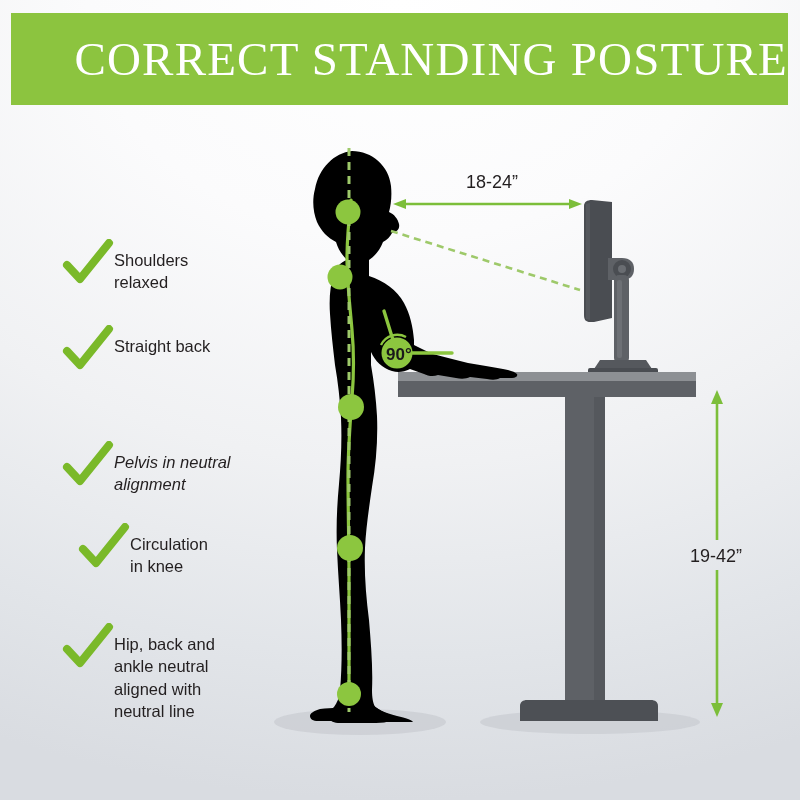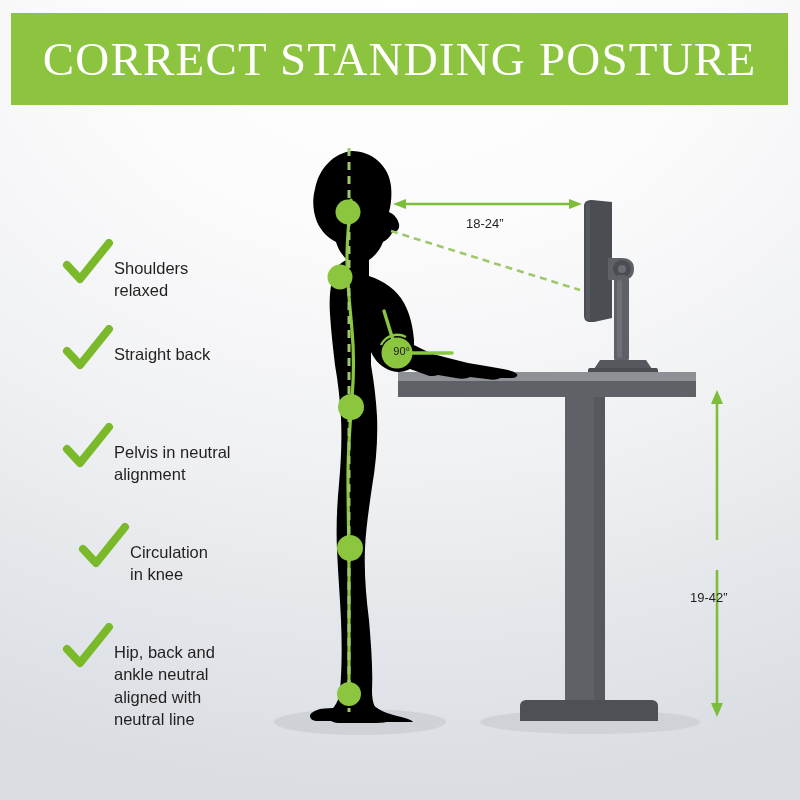--- a/index.html
+++ b/index.html
@@ -12,21 +12,21 @@
     position:relative;width:800px;height:800px;
     background:
       radial-gradient(ellipse 130% 100% at 50% 0%, #ffffff 0%, #fbfbfc 30%, #f0f1f3 58%, #e2e5e9 82%, #d9dce1 100%);
     overflow:hidden;
   }
 
   
   #banner{
     position:absolute;left:11px;top:13px;width:777px;height:92px;
     background:#8cc43f;
-    display:flex;align-items:center;justify-content:center;
+    display:flex;align-items:center;justify-content:flex-end;
   }
   #banner-title{
     font-family:"Liberation Serif", serif;
     color:#ffffff;
     font-size:47px;
     letter-spacing:1.2px;
     white-space:nowrap;
     font-weight:400;
   }
 
@@ -34,38 +34,37 @@
   #checklist{position:absolute;left:62px;top:243px;width:260px;}
   .check-item{position:absolute;display:flex;align-items:flex-start;}
   .check-mark{
     position:relative;width:52px;height:46px;flex:0 0 52px;margin-top:-4px;
   }
   .check-mark svg{display:block;}
   .check-text{
     font-size:16.5px;color:#231f20;line-height:1.35;
     padding-top:6px;
     font-family:"Liberation Sans", sans-serif;
-    margin-top:8px;
   }
 
   
   #scene{position:absolute;left:0;top:0;width:800px;height:800px;}
   #scene svg{position:absolute;left:0;top:0;}
 
   
   .dim-label{
-    position:absolute;font-size:13px;color:#231f20;font-weight:400;
-    font-family:"Liberation Sans", sans-serif;white-space:nowrap;margin-top:44px;
+    position:absolute;font-size:18px;color:#231f20;font-weight:400;
+    font-family:"Liberation Sans", sans-serif;white-space:nowrap;
   }
   #dim-horizontal-label{left:466px;top:172px;}
   #dim-vertical-label{left:690px;top:546px;}
 
   .angle-label{
     position:absolute;left:386px;top:345px;width:24px;
-    font-size:11px;font-weight:normal;color:#1a1a1a;text-align:right;
+    font-size:17px;font-weight:bold;color:#1a1a1a;text-align:right;
     font-family:"Liberation Sans", sans-serif;
   }
 </style>
 </head>
 <body>
 
 <div id="stage">
 
   <div id="banner">
     <div id="banner-title">CORRECT STANDING POSTURE</div>
@@ -226,21 +225,21 @@
       <span class="check-mark">
         <svg width="52" height="46" viewBox="0 0 52 46">
             <path d="M5 26 L18 40 L47 4" fill="none" stroke="#7ab929" stroke-width="8" stroke-linecap="round" stroke-linejoin="round"></path>
           </svg>
       </span>
       <span class="check-text">
         <span>Straight back</span>
       </span>
     </div>
 
-    <div class="check-item" style="left:0px;top:184px;">
+    <div class="check-item" style="left:0px;top:202px;font-style:italic;">
       <span class="check-mark">
         <svg width="52" height="46" viewBox="0 0 52 46">
             <path d="M5 26 L18 40 L47 4" fill="none" stroke="#7ab929" stroke-width="8" stroke-linecap="round" stroke-linejoin="round"></path>
           </svg>
       </span>
       <span class="check-text">
         <span>Pelvis in neutral</span><br>
         <span>alignment</span>
       </span>
     </div>

